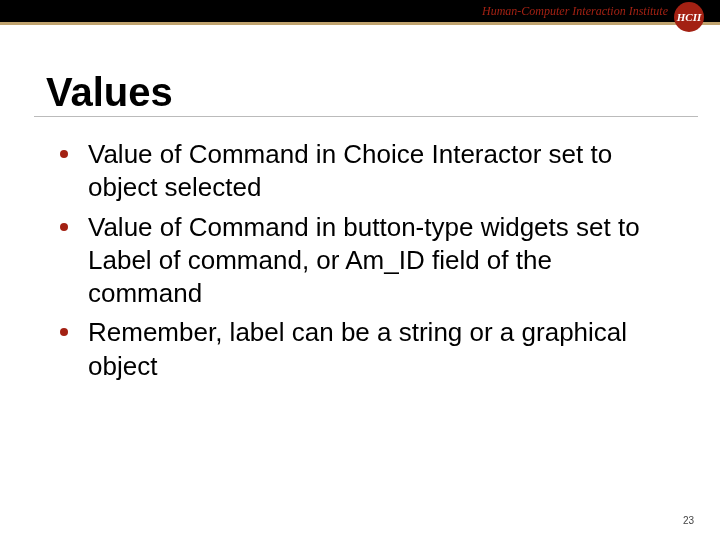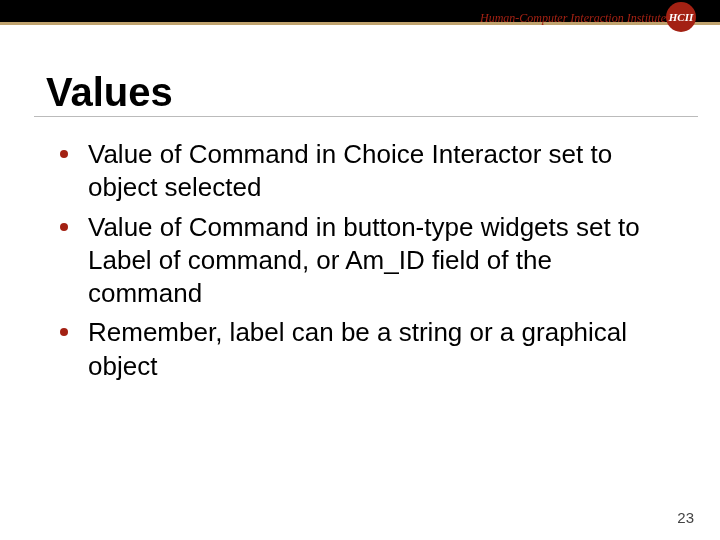--- a/index.html
+++ b/index.html
@@ -1,29 +1,29 @@
 <!DOCTYPE html>
 <html><head>
 <meta charset="utf-8">
 <style>
   html,body{margin:0;padding:0;width:720px;height:540px;background:#fff;font-family:Arial,Helvetica,sans-serif;color:#000;overflow:hidden}
   .slide{position:relative;width:720px;height:540px;box-sizing:border-box}
   .stripe-top{position:absolute;left:0;top:0;width:100%;height:22px;background:#000}
   .stripe-bar{position:absolute;left:0;top:22px;width:100%;height:3px;background:#c0a36e}
-  .logo-wrap{position:absolute;right:24px;top:4px;display:flex;align-items:center;}
+  .logo-wrap{position:absolute;right:16px;top:4px;display:flex;gap:6px}
   .logo-text{font-family:Georgia,'Times New Roman',serif;font-style:italic;font-size:12px;color:#a32113;white-space:nowrap}
   .logo-hcii{width:30px;height:30px;border-radius:50%;background:#a32113;display:flex;align-items:center;justify-content:center;margin-top:-2px}
   .logo-hcii span{color:#fff;font-weight:bold;font-size:11px;font-style:italic;font-family:Georgia,serif}
   .title{position:absolute;left:46px;top:70px;font-family:Arial,Helvetica,sans-serif;font-size:40px;font-weight:bold;color:#000}
   .title-rule{position:absolute;left:34px;top:116px;right:22px;height:1px;background:#bbb}
   .bullets{position:absolute;left:54px;top:138px;right:60px;list-style:none;padding:0;margin:0}
   .bullets li{position:relative;font-size:26px;line-height:1.28;color:#000;margin-bottom:6px;padding-left:34px}
   .bullets li::before{content:"";position:absolute;left:6px;top:12px;width:8px;height:8px;border-radius:50%;background:#a32113}
   .footer{position:absolute;left:0;bottom:14px;width:100%;font-size:11px;color:#444;display:flex;justify-content:center}
-  .pagenum{position:absolute;right:26px;bottom:14px;font-size:15px;color:#444}
+  .pagenum{position:absolute;right:26px;bottom:14px;font-size:10px;color:#444}
 </style>
 </head>
 <body>
 
 <div class="slide">
   <div class="stripe-top"></div>
   <div class="stripe-bar"></div>
 
   <div class="logo-wrap">
     <span class="logo-text">Human-Computer Interaction Institute</span>

